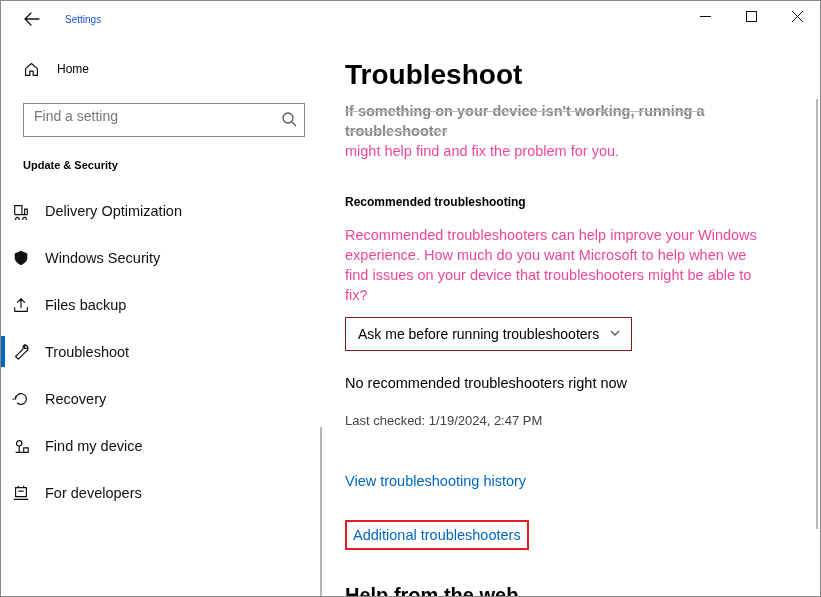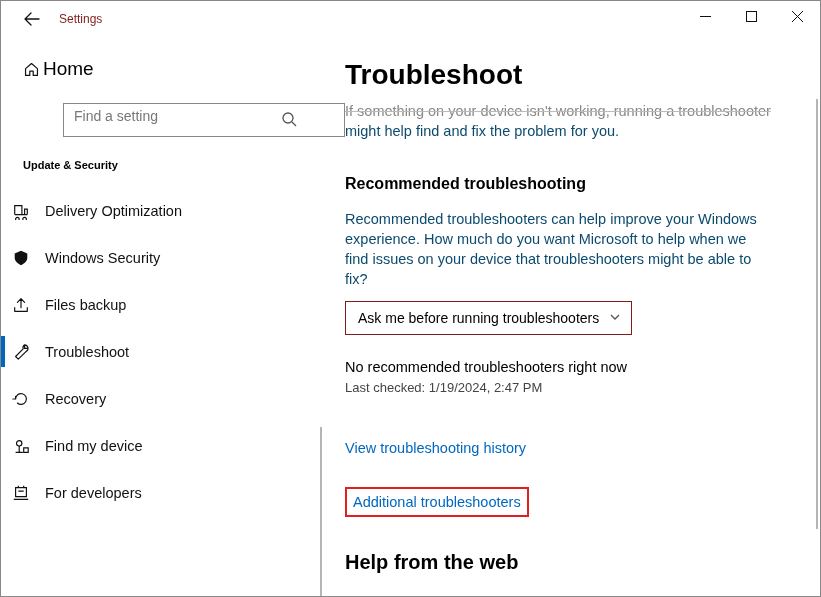--- a/index.html
+++ b/index.html
@@ -1,66 +1,66 @@
 <!DOCTYPE html>
 <html><head>
 <meta charset="utf-8">
 <style>
   * { box-sizing: border-box; margin: 0; padding: 0; font-family: "Segoe UI", Arial, sans-serif; }
   body { width: 821px; height: 597px; background: #fff; overflow: hidden; border: 1px solid #888; position: relative; }
 
   
   .titlebar { height: 36px; display: flex; align-items: center; padding-left: 16px; }
   .back-btn { width: 30px; height: 30px; display: flex; align-items: center; justify-content: center; cursor: pointer; }
-  .title-text { margin-left: 12px; font-size: 12px; color: #7f1d1d; }
+  .title-text { margin-left: 18px; font-size: 10px; color: #1d4ed8; }
   .win-controls { position: absolute; right: 0; top: 0; display: flex; }
   .win-btn { width: 46px; height: 30px; display: flex; align-items: center; justify-content: center; cursor: pointer; }
   .win-btn svg { width: 11px; height: 11px; }
 
   
   .content { display: flex; height: calc(100% - 36px); }
   .sidebar { width: 320px; padding: 12px 0 0 0; position: relative; }
   .main { flex: 1; padding: 0 14px 0 24px; position: relative; overflow: hidden; }
 
   
   .home-row { display: flex; align-items: center; height: 40px; padding-left: 22px; cursor: pointer; }
   .home-row .icon { width: 20px; display:flex; align-items:center; }
-  .home-row .label { font-size: 19px; text-align: right; }
+  .home-row .label { margin-left: 14px; font-size: 12px; text-align: right; }
 
   
   .search-wrap { margin: 14px 16px 0 22px; position: relative; }
-  .search-input { width: 100%; height: 34px; border: 1px solid #888; padding: 0 34px 8px 10px; font-size: 14px; color: #555; background:#fff;margin-left:40px; }
+  .search-input { width: 100%; height: 34px; border: 1px solid #888; padding: 0 34px 8px 10px; font-size: 14px; color: #555; background:#fff; }
   .search-input::placeholder { color: #777; }
   .search-icon-wrap { position: absolute; right: 8px; top: 8px; }
 
   
   .category-heading { margin: 22px 0 16px 22px; font-size: 11px; font-weight: 700; }
 
   
   .nav-list { margin-top: 10px; position: relative; }
   .nav-item { display: flex; align-items: center; height: 47px; padding-left: 10px; cursor: pointer; position: relative; }
   .nav-item .icon { width: 20px; display:flex; align-items:center; justify-content:center; }
   .nav-item .label { margin-left: 14px; font-size: 14.5px; color:#111; }
   .nav-item.selected::before { content:""; position:absolute; left:0; top:8px; bottom:8px; width:4px; background:#0067c0; }
 
   
   .side-scroll { position:absolute; top:240px; height:260px; width:2px; background:#b5b5b5; right:-1px; }
 
   
   .page-title { font-size: 28px; font-weight: 600; margin-top: 22px; margin-bottom: 10px; }
-  .body-text { font-size: 14.5px; color:#0c4a6e; line-height: 1.38; }
+  .body-text { font-size: 14.5px; color:#ec4899; line-height: 1.38; }
   .partial-text { color:#555; }
-  .section-heading { font-size: 16px; font-weight:600; margin-top: 34px; margin-bottom: 16px; }
+  .section-heading { font-size: 12px; font-weight:600; margin-top: 34px; margin-bottom: 16px; }
 
   .dropdown { margin-top: 12px; display:inline-flex; align-items:center; border:1px solid #7f1d1d; height:34px; padding:0 10px 0 12px; min-width:280px; cursor:pointer; }
   .dropdown .dd-label { font-size:14px; flex:1; }
   .dropdown .chev { margin-left:10px; }
 
   .status-line { margin-top: 24px; font-size:14.5px; }
-  .substatus { margin-top: 5px; font-size: 13px; color:#444; }
+  .substatus { margin-top: 22px; font-size: 13px; color:#444; }
 
   .link { color:#0067c0; font-size:14.5px; display:inline-block; cursor:pointer; }
   .link-row-1 { margin-top: 44px; }
   .link-row-2 { margin-top: 30px; }
   .highlight-box { border:2px solid #e02020; padding:4px 6px; display:inline-block; }
 
   .help-heading { font-size:20px; font-weight:700; margin-top: 34px; }
 
   
   .right-scroll { position:absolute; right:2px; top:62px; width:2px; height:430px; background:#b5b5b5; }
@@ -185,21 +185,21 @@
         <span class="label">For developers</span>
       </div>
     </div>
   </div>
 
   <div class="main">
     <div class="right-scroll"></div>
 
     <div class="page-title">Troubleshoot</div>
 
-    <div class="body-text partial-text" style="text-decoration:line-through; text-decoration-color:#bbb; color:#888;">If something on your device isn't working, running a troubleshooter</div>
+    <div class="body-text partial-text" style="text-decoration:line-through; text-decoration-color:#bbb; color:#888;font-weight:bold;">If something on your device isn't working, running a troubleshooter</div>
     <div class="body-text">might help find and fix the problem for you.</div>
 
     <div class="section-heading">Recommended troubleshooting</div>
     <div class="body-text" style="max-width:420px;">Recommended troubleshooters can help improve your Windows experience. How much do you want Microsoft to help when we find issues on your device that troubleshooters might be able to fix?</div>
 
     <div class="dropdown">
       <span class="dd-label">Ask me before running troubleshooters</span>
       <span class="chev"><svg width="12" height="12" viewBox="0 0 12 12">
             <path d="M2 4 L6 8 L10 4" stroke="#555" stroke-width="1.3" fill="none"></path>
           </svg></span>

